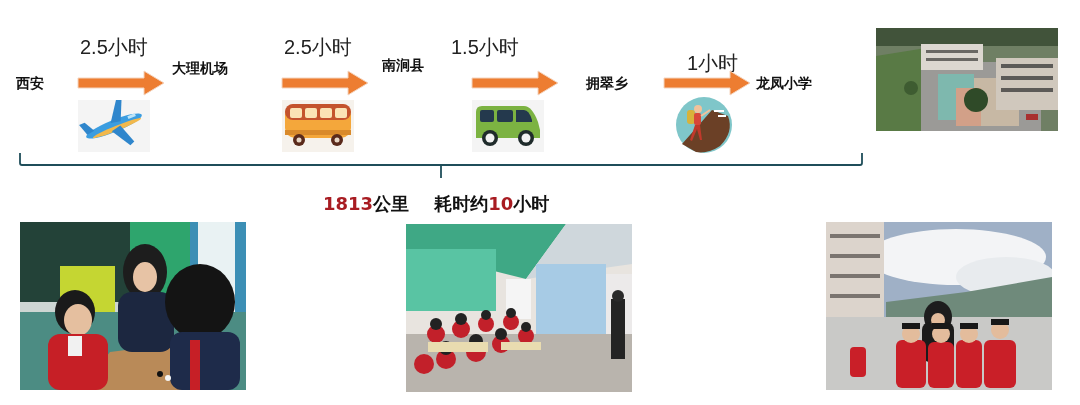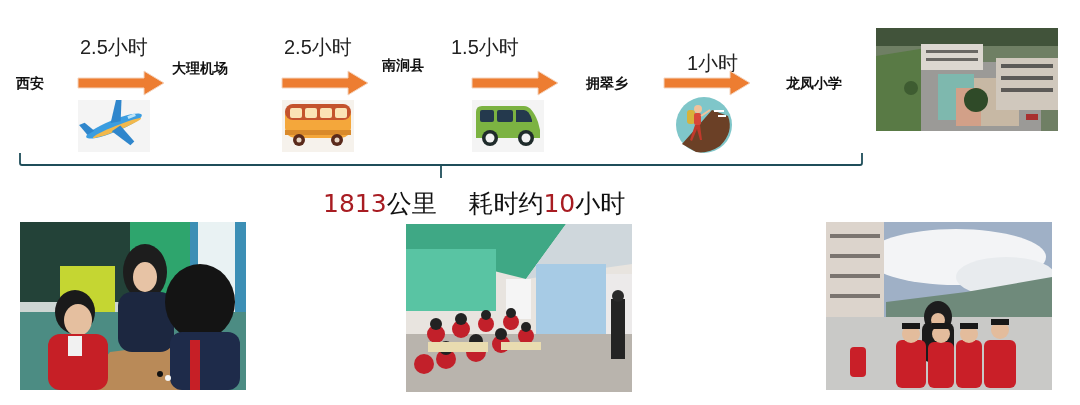--- a/index.html
+++ b/index.html
@@ -4,31 +4,31 @@
 <style>
   html, body { margin:0; padding:0; background:#ffffff; }
   body { width:1080px; height:405px; position:relative; overflow:hidden;
          font-family:"DejaVu Sans", "Liberation Sans", sans-serif; }
   .abs { position:absolute; }
   .place { font-weight:bold; font-size:14px; color:#111; white-space:nowrap; line-height:26px; }
   .time { font-size:20px; color:#222; white-space:nowrap; line-height:24px; font-family:"Liberation Sans", sans-serif; }
   .arrow { width:90px; height:30px; }
   .icon { width:72px; height:52px; }
   .photo { overflow:hidden; background:#ddd; }
-  .summary { font-weight:normal; font-size:25px; white-space:nowrap; color:#111; line-height:26px; }
+  .summary { font-weight:bold; font-size:18px; white-space:nowrap; color:#111; line-height:26px; }
   .summary .num { color:#a81c22; }
 </style>
 </head>
 <body>
 
 <div class="abs place" style="left:16px;top:70px;">西安</div>
 <div class="abs place" style="left:172px;top:55px;">大理机场</div>
 <div class="abs place" style="left:382px;top:52px;">南涧县</div>
 <div class="abs place" style="left:586px;top:70px;">拥翠乡</div>
-<div class="abs place" style="left:786px;top:70px;">龙凤小学</div>
+<div class="abs place" style="left:756px;top:70px;">龙凤小学</div>
 
 <div class="abs time" style="left:80px;top:35px;">2.5小时</div>
 <div class="abs time" style="left:284px;top:35px;">2.5小时</div>
 <div class="abs time" style="left:451px;top:35px;">1.5小时</div>
 <div class="abs time" style="left:672px;top:51px;margin-left:15px;">1小时</div>
 
 <svg class="abs arrow" style="left:76px;top:68px;" viewBox="0 0 90 30">
   <polygon points="2,10 68,10 68,3 88,15 68,27 68,20 2,20" fill="#ed7d31" stroke="#f4d5bf" stroke-width="1"></polygon>
 </svg>
 <svg class="abs arrow" style="left:280px;top:68px;" viewBox="0 0 90 30">

